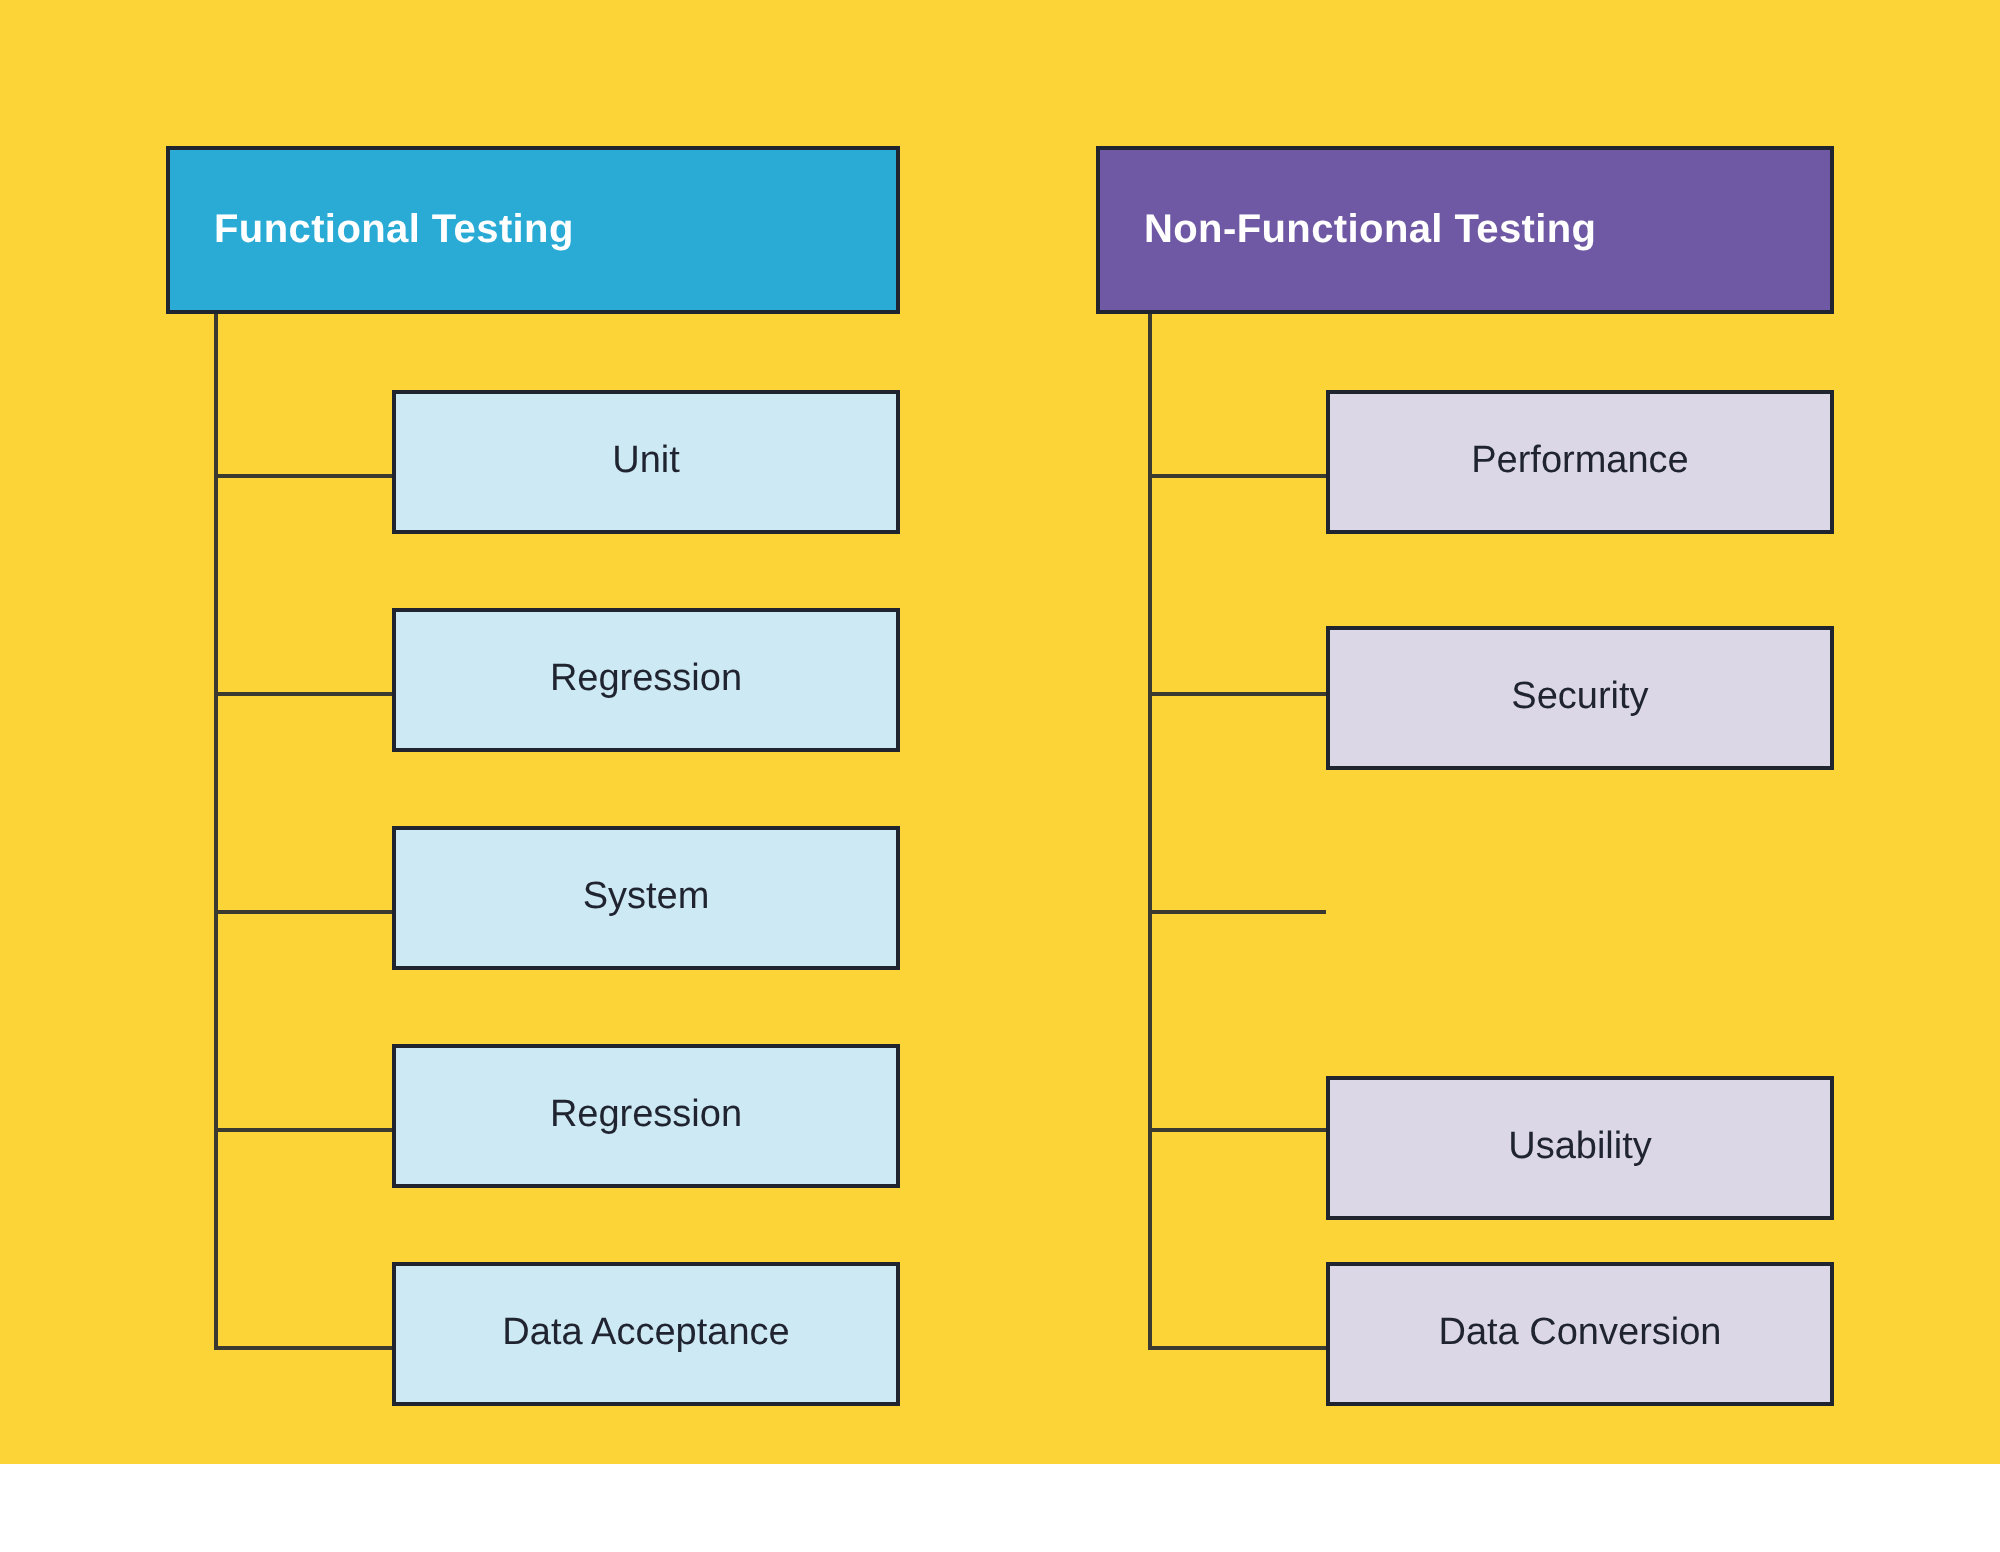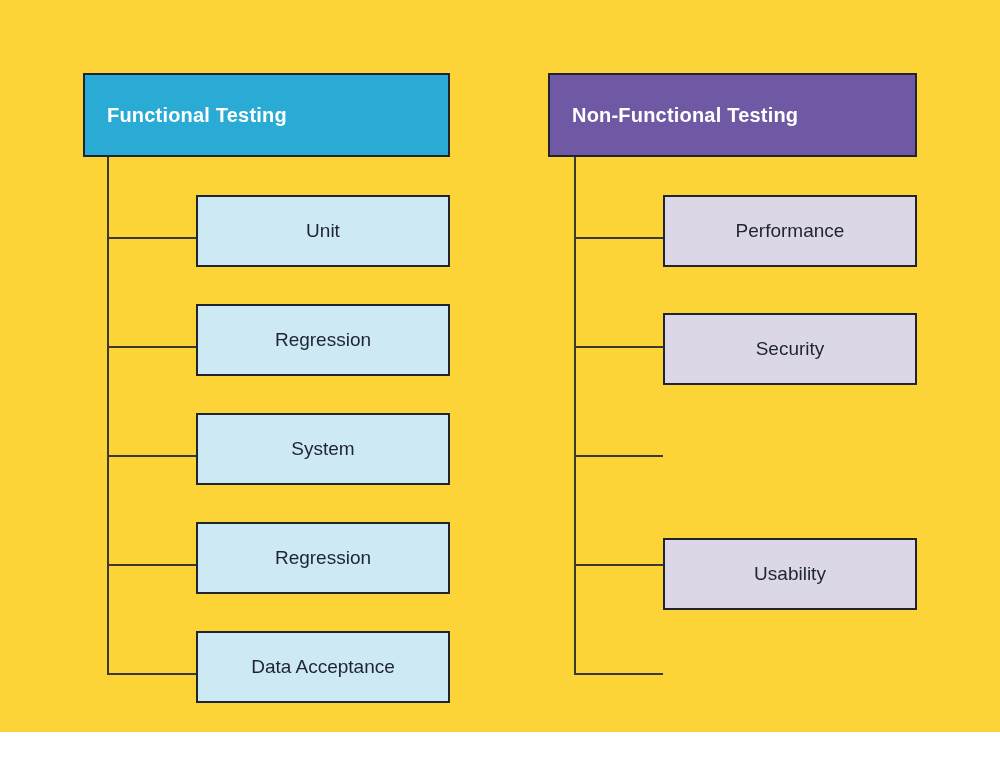--- a/index.html
+++ b/index.html
@@ -100,14 +100,17 @@
   </div>
   <div class="node child-node child-right" style="top:195px">
     <span>Performance</span>
   </div>
   <div class="node child-node child-right" style="top:313px">
     <span>Security</span>
   </div>
   <div class="node child-node child-right" style="top:538px">
     <span>Usability</span>
   </div>
+  <div class="node child-node child-right" style="top:631px">
+    <span>Data Conversion</span>
+  </div>
 
 </div>
 
 </body></html>

